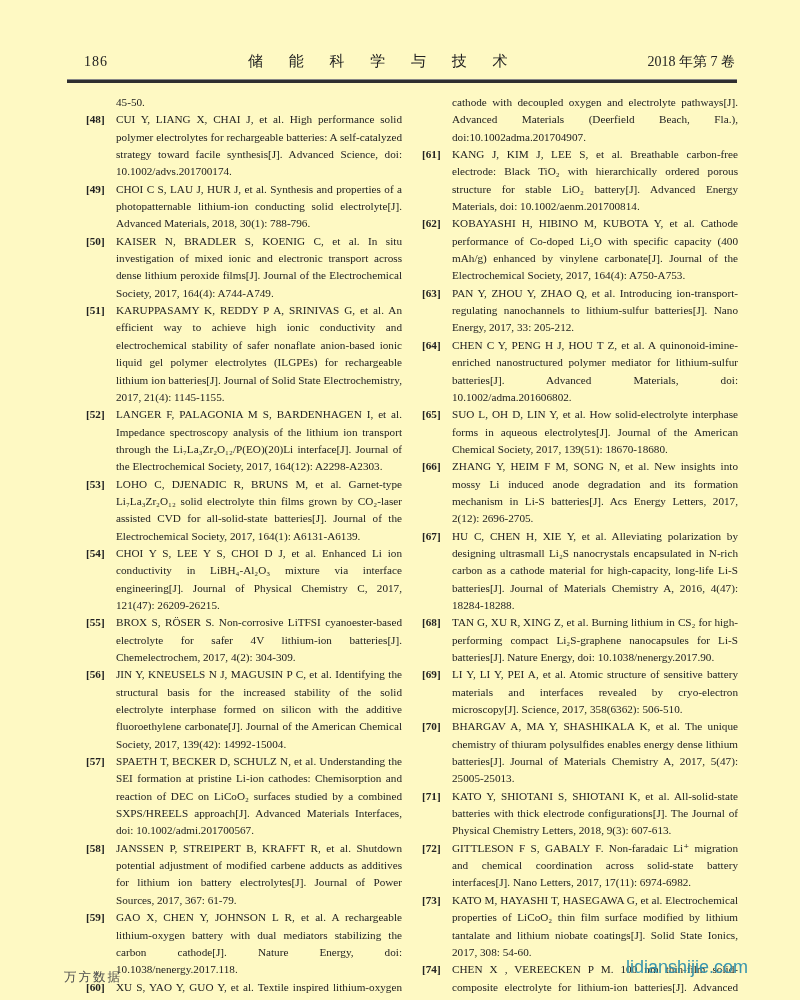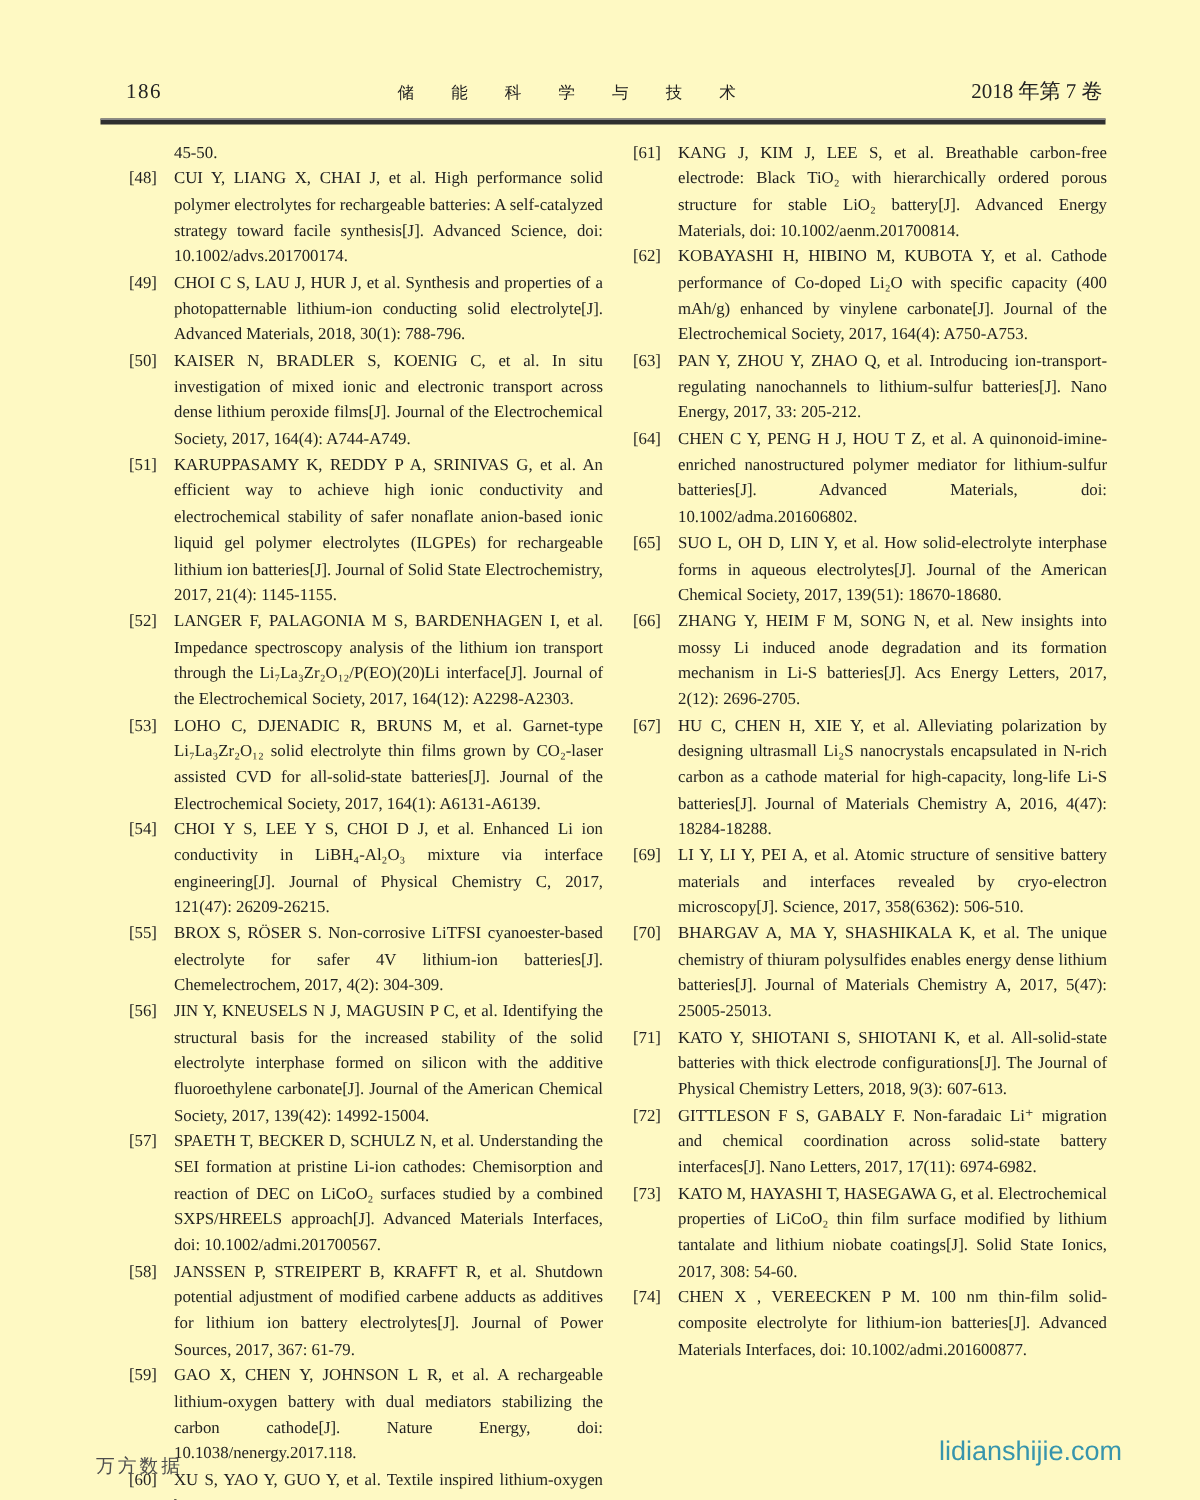--- a/index.html
+++ b/index.html
@@ -7,34 +7,34 @@
     position:relative; width:800px; height:1000px; margin:0 auto;
     background:#fef9c3; overflow:hidden;
     font-family:"Liberation Serif","DejaVu Serif",serif; color:#222;
   }
   
   .header {
     position:absolute; top:52px; left:70px; width:665px;
     display:flex; justify-content:space-between; align-items:baseline;
   }
   .page-number { font-size:14px; letter-spacing:1px; padding-left:14px; }
-  .journal-title { font-size:11px; letter-spacing:11px; text-indent:11px; white-space:nowrap; }
+  .journal-title { font-size:15px; letter-spacing:11px; text-indent:11px; white-space:nowrap; }
   .volume-info { font-size:14px; }
   .header-rule {
     position:absolute; top:79px; left:67px; width:670px; height:2.5px;
     background:#2f2f2f; border-top:1px solid #888;
   }
   
   .columns {
     position:absolute; top:94px; left:86px; width:652px;
     display:flex; gap:20px;
   }
   .col { width:316px; }
   .ref { display:flex; font-size:11.2px; line-height:17.35px; }
-  .ref-num { flex:0 0 30px; }
+  .ref-num { flex:0 0 30px;font-weight:bold; }
   .ref-text { flex:1; text-align:justify; }
   
   .footer-watermark {
     position:absolute; left:64px; top:969px;
     font-size:12.5px; color:#4d4d4d; letter-spacing:2px;
     font-family:Liberation Serif, serif;
   }
   .site-watermark {
     position:absolute; right:52px; top:957px;
     font-size:18px; color:#3795ad;
@@ -119,20 +119,24 @@
     <span class="ref-num">[59]</span>
     <span class="ref-text">GAO X, CHEN Y, JOHNSON L R, et al. A rechargeable lithium-oxygen battery with dual mediators stabilizing the carbon cathode[J]. Nature Energy, doi: 10.1038/nenergy.2017.118.</span>
   </div>
 
   <div class="ref">
     <span class="ref-num">[60]</span>
     <span class="ref-text">XU S, YAO Y, GUO Y, et al. Textile inspired lithium-oxygen battery</span>
   </div>
 </div>
     <div class="col">
+  <div class="ref">
+    <span class="ref-num"></span>
+    <span class="ref-text">cathode with decoupled oxygen and electrolyte pathways[J]. Advanced Materials (Deerfield Beach, Fla.), doi:10.1002adma.201704907.</span>
+  </div>
 
   <div class="ref">
     <span class="ref-num">[61]</span>
     <span class="ref-text">KANG J, KIM J, LEE S, et al. Breathable carbon-free electrode: Black TiO₂ with hierarchically ordered porous structure for stable LiO₂ battery[J]. Advanced Energy Materials, doi: 10.1002/aenm.201700814.</span>
   </div>
 
   <div class="ref">
     <span class="ref-num">[62]</span>
     <span class="ref-text">KOBAYASHI H, HIBINO M, KUBOTA Y, et al. Cathode performance of Co-doped Li₂O with specific capacity (400 mAh/g) enhanced by vinylene carbonate[J]. Journal of the Electrochemical Society, 2017, 164(4): A750-A753.</span>
   </div>
@@ -155,20 +159,24 @@
   <div class="ref">
     <span class="ref-num">[66]</span>
     <span class="ref-text">ZHANG Y, HEIM F M, SONG N, et al. New insights into mossy Li induced anode degradation and its formation mechanism in Li-S batteries[J]. Acs Energy Letters, 2017, 2(12): 2696-2705.</span>
   </div>
 
   <div class="ref">
     <span class="ref-num">[67]</span>
     <span class="ref-text">HU C, CHEN H, XIE Y, et al. Alleviating polarization by designing ultrasmall Li₂S nanocrystals encapsulated in N-rich carbon as a cathode material for high-capacity, long-life Li-S batteries[J]. Journal of Materials Chemistry A, 2016, 4(47): 18284-18288.</span>
   </div>
 
+  <div class="ref">
+    <span class="ref-num">[68]</span>
+    <span class="ref-text">TAN G, XU R, XING Z, et al. Burning lithium in CS₂ for high-performing compact Li₂S-graphene nanocapsules for Li-S batteries[J]. Nature Energy, doi: 10.1038/nenergy.2017.90.</span>
+  </div>
 
   <div class="ref">
     <span class="ref-num">[69]</span>
     <span class="ref-text">LI Y, LI Y, PEI A, et al. Atomic structure of sensitive battery materials and interfaces revealed by cryo-electron microscopy[J]. Science, 2017, 358(6362): 506-510.</span>
   </div>
 
   <div class="ref">
     <span class="ref-num">[70]</span>
     <span class="ref-text">BHARGAV A, MA Y, SHASHIKALA K, et al. The unique chemistry of thiuram polysulfides enables energy dense lithium batteries[J]. Journal of Materials Chemistry A, 2017, 5(47): 25005-25013.</span>
   </div>

